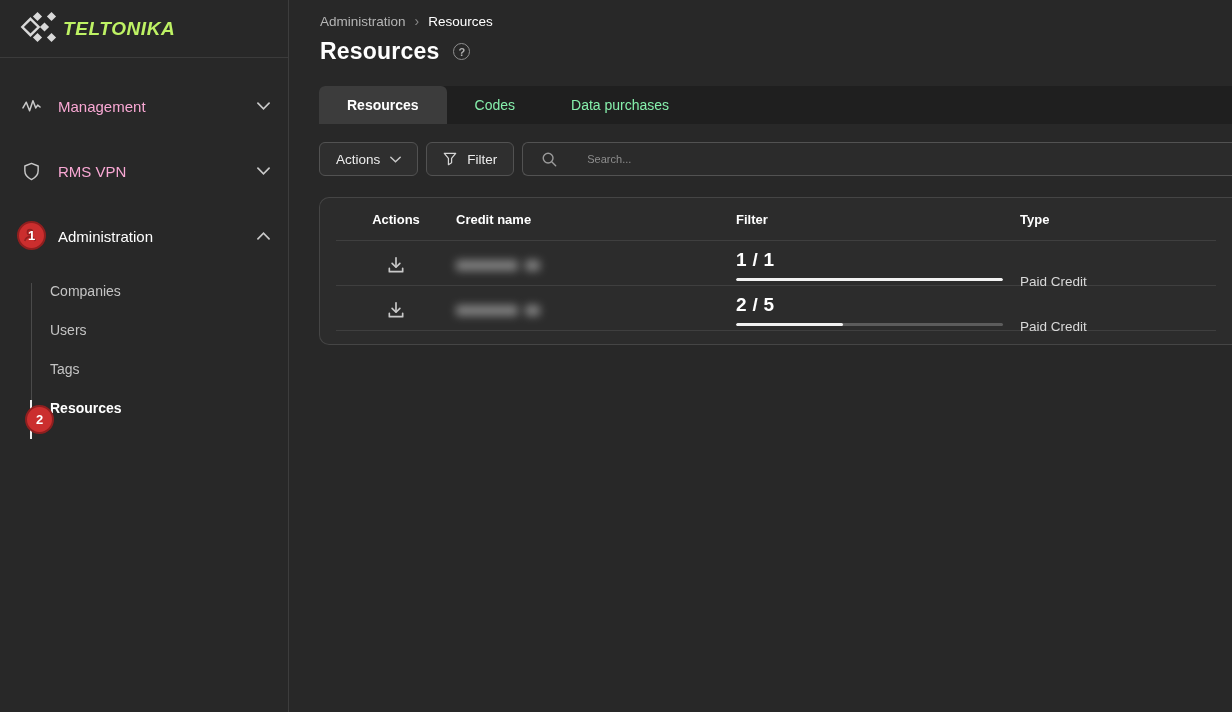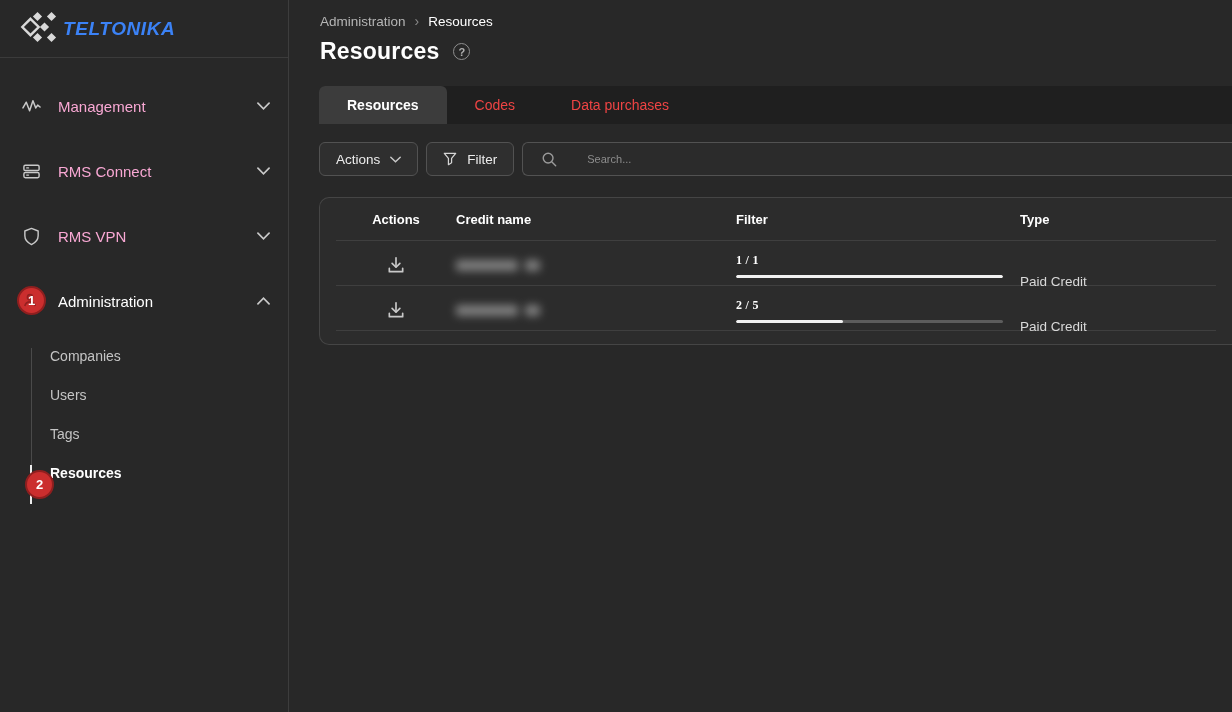--- a/index.html
+++ b/index.html
@@ -18,21 +18,21 @@
     background:#282828; border-right:1px solid #3d3d3d;
     position:relative;
   }
   .logo-bar {
     height:58px; border-bottom:1px solid #3b3b3b;
     display:flex; align-items:center; padding-left:20px; gap:5px;
     cursor:pointer;
   }
   .logo-text {
     font-size:19px; font-weight:800; font-style:italic;
-    letter-spacing:.6px; color:#3b82f6;
+    letter-spacing:.6px; color:#bef264;
   }
   .nav { padding-top:30px; }
   .nav-item {
     height:36px; margin-bottom:29px;
     display:flex; align-items:center;
     padding:0 18px 0 22px; position:relative; cursor:pointer;
   }
   .nav-icon { width:19px; height:19px; margin-right:17px; color:#c9c9c9; flex:none; }
   .nav-icon svg { width:100%; height:100%; display:block; }
   .nav-label { font-size:15px; color:#f9a8d4; flex:1; }
@@ -90,21 +90,21 @@
     color:#b0b0b0; font-size:11px; font-weight:700;
     display:flex; align-items:center; justify-content:center; cursor:pointer;
   }
 
   .tabstrip {
     margin:21px 0 0 30px; height:38px; background:#1f1f1f;
     border-radius:6px 0 0 0; display:flex; width:calc(100% - 30px);
   }
   .tab {
     height:100%; padding:0 28px; display:flex; align-items:center;
-    font-size:14px; color:#ef4444; cursor:pointer; white-space:nowrap;
+    font-size:14px; color:#86efac; cursor:pointer; white-space:nowrap;
   }
   .tab.active {
     background:#3c3c3c; border-radius:6px 6px 0 0;
     color:#ffffff; font-weight:600;
   }
 
   .toolbar { margin:18px 0 0 30px; display:flex; gap:8px; height:34px; }
   .btn {
     display:flex; align-items:center; gap:10px; padding:0 16px;
     background:#2f2f2f; border:1px solid #525252; border-radius:6px;
@@ -142,21 +142,21 @@
   .th-center { text-align:center; }
   .trow { height:45px; border-bottom:1px solid #3f3f3f; }
   .cell-actions { display:flex; justify-content:center; }
   .icon-btn { width:20px; height:20px; color:#c9c9c9; cursor:pointer; background:none; border:none; padding:0; }
   .icon-btn svg { width:100%; height:100%; display:block; }
   .redacted { display:flex; gap:7px; align-items:center; }
   .blob { height:11px; background:#939393; border-radius:2px; filter:blur(4px); opacity:.8; }
   .blob-long { width:62px; }
   .blob-short { width:15px; }
   .cell-amount { display:flex; flex-direction:column; justify-content:center; gap:7px; padding-right:17px; }
-  .amount-text { font-size:12px; font-weight:700; color:#ffffff; letter-spacing:.3px;font-family:Liberation Serif, serif; }
+  .amount-text { font-size:19px; font-weight:700; color:#ffffff; letter-spacing:.3px; }
   .bar { height:3px; border-radius:2px; background:#5c5c5c; overflow:hidden; }
   .bar-fill { height:100%; background:#f2f2f2; border-radius:2px; }
   .cell-type { font-size:13.5px; color:#d9d9d9;margin-top:33px; }
 </style>
 </head>
 <body>
 
 <div class="app">
 
   <aside class="sidebar">
@@ -182,36 +182,20 @@
           </svg>
         </span>
         <span class="nav-label">Management</span>
         <span class="nav-chevron">
           <svg viewBox="0 0 14 8" fill="none" stroke="currentColor" stroke-width="1.8" stroke-linecap="round">
               <polyline points="1,1 7,7 13,1"></polyline>
             </svg>
         </span>
       </div>
 
-      <div class="nav-item">
-        <span class="nav-icon">
-          <svg viewBox="0 0 20 20" fill="none" stroke="currentColor" stroke-width="1.5" stroke-linecap="round">
-            <rect x="2" y="3.5" width="16" height="5.5" rx="1.5"></rect>
-            <rect x="2" y="11" width="16" height="5.5" rx="1.5"></rect>
-            <line x1="5" y1="6.2" x2="6.8" y2="6.2"></line>
-            <line x1="5" y1="13.8" x2="6.8" y2="13.8"></line>
-          </svg>
-        </span>
-        <span class="nav-label">RMS Connect</span>
-        <span class="nav-chevron">
-          <svg viewBox="0 0 14 8" fill="none" stroke="currentColor" stroke-width="1.8" stroke-linecap="round">
-              <polyline points="1,1 7,7 13,1"></polyline>
-            </svg>
-        </span>
-      </div>
 
       <div class="nav-item">
         <span class="nav-icon">
           <svg viewBox="0 0 20 20" fill="none" stroke="currentColor" stroke-width="1.5" stroke-linejoin="round">
             <path d="M10 1.5 L17 4.2 V9.3 C17 13.6 14.2 16.6 10 18.5 C5.8 16.6 3 13.6 3 9.3 V4.2 Z"></path>
           </svg>
         </span>
         <span class="nav-label">RMS VPN</span>
         <span class="nav-chevron">
           <svg viewBox="0 0 14 8" fill="none" stroke="currentColor" stroke-width="1.8" stroke-linecap="round">

